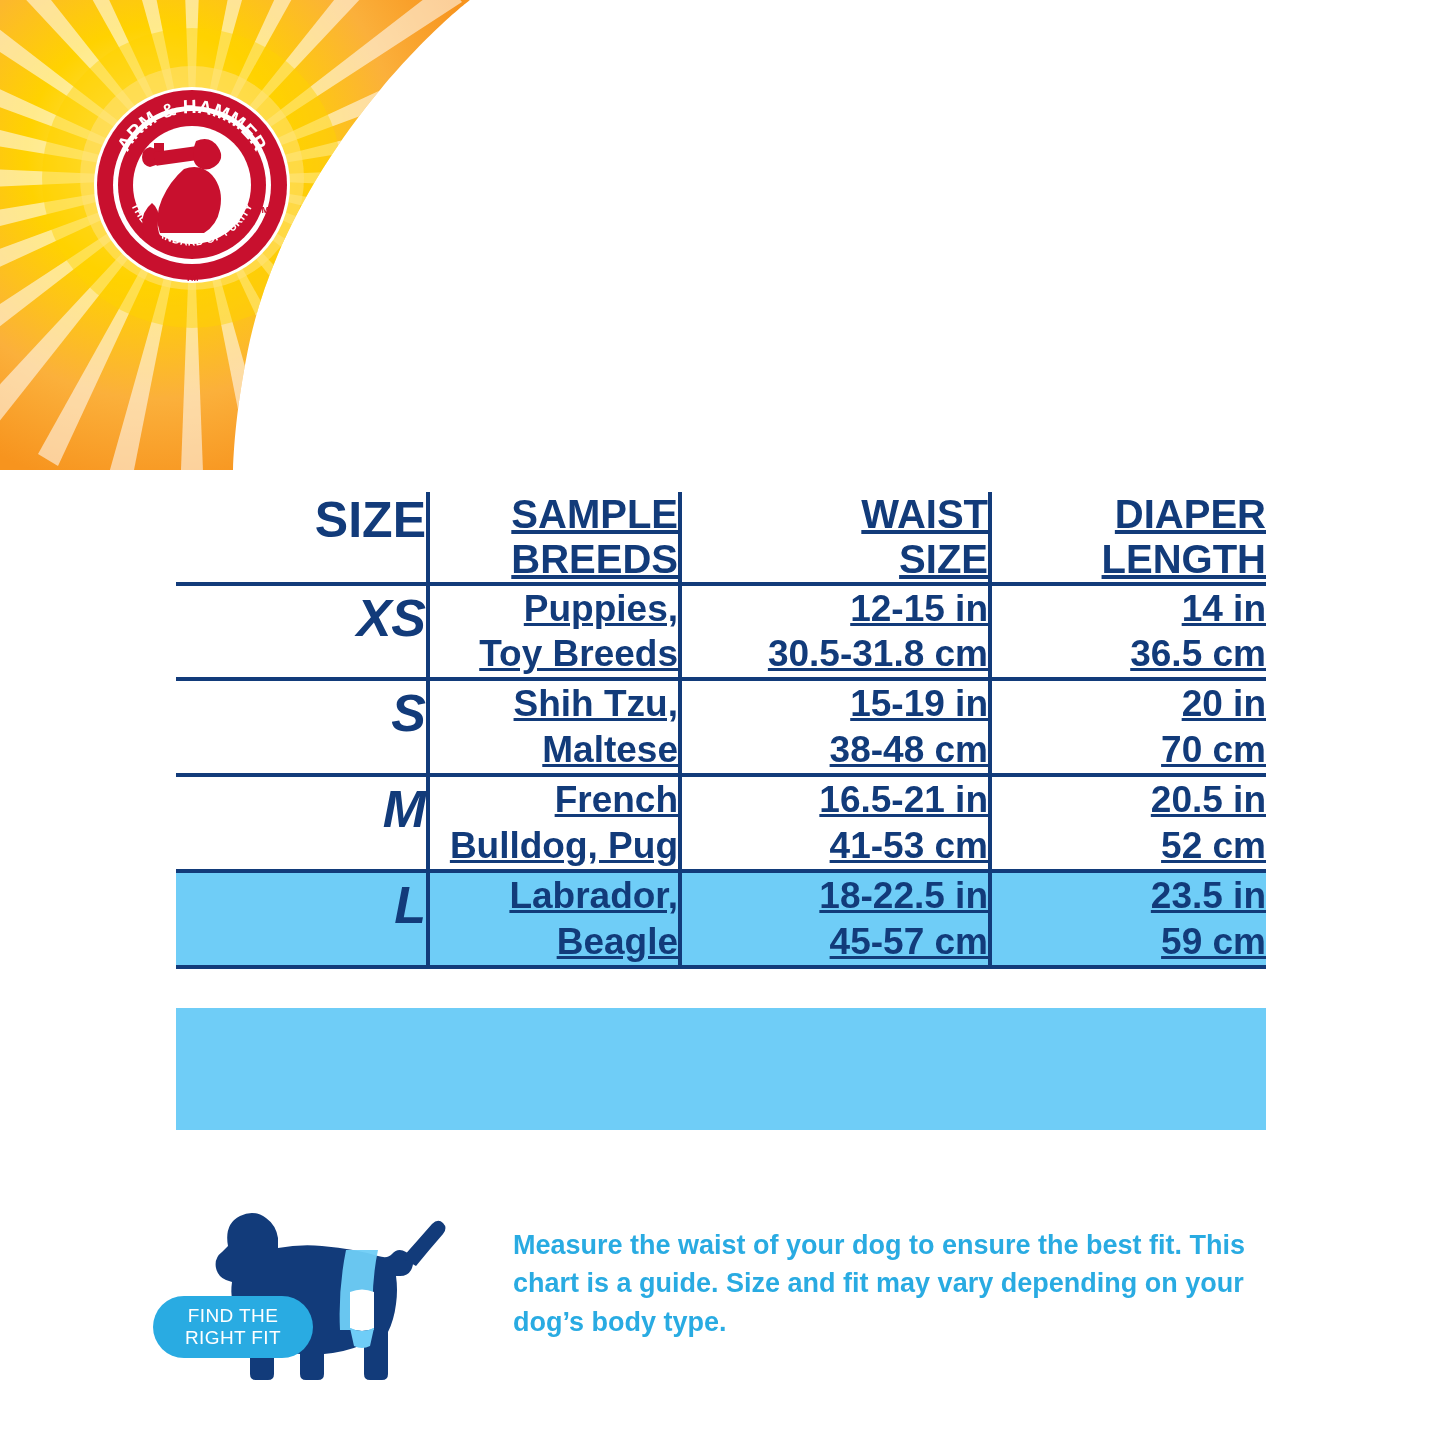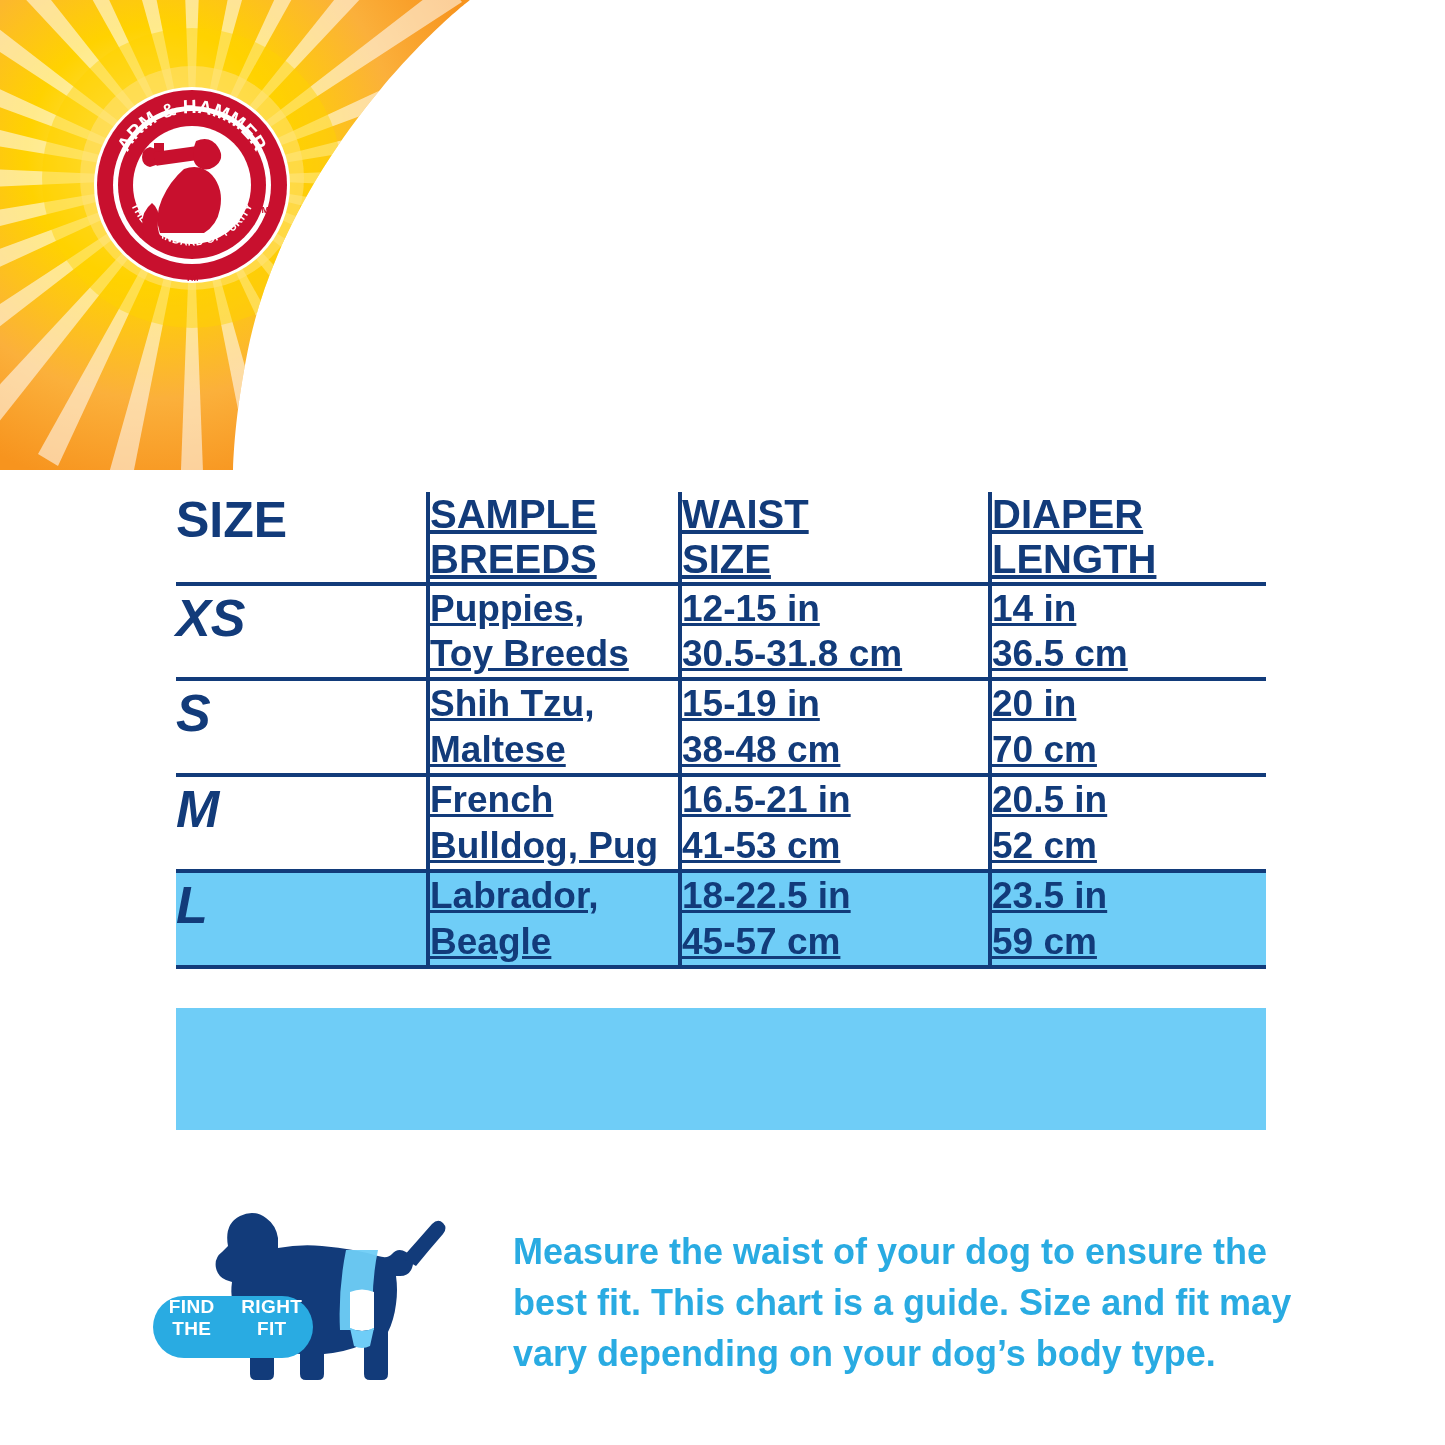--- a/index.html
+++ b/index.html
@@ -62,21 +62,21 @@
     position: absolute;
     left: 176px;
     top: 492px;
     width: 1090px;
     border-collapse: collapse;
     color: #123b7a;
   }
   #sizing-table td, #sizing-table th {
     padding: 0;
     vertical-align: top;
-    text-align: left;
+    text-align: right;
   }
   .hdr-row th {
     font-size: 40px;
     font-weight: bold;
     line-height: 1.12;
     padding: 12px 0 24px 0;
     border-bottom: 4px solid #123b7a;
     vertical-align: middle;
   }
   .col-size { width: 252px; }
@@ -146,35 +146,35 @@
   #find-fit-badge {
     position: absolute;
     left: 3px;
     top: 96px;
     width: 160px;
     height: 62px;
     background: #29abe2;
     border-radius: 31px;
     color: #ffffff;
     font-size: 19px;
-    font-weight: bold;
+    font-weight: normal;
     line-height: 1.16;
     text-align: center;
     display: flex;
-    flex-direction: row;
+    flex-direction: column;
     justify-content: center;
     letter-spacing: 0.4px;
   }
   #footer-note {
     position: absolute;
     left: 363px;
     top: 26px;
     width: 780px;
     color: #29abe2;
-    font-size: 36px;
+    font-size: 27px;
     font-weight: bold;
     line-height: 1.42;
   }
 </style>
 </head>
 <body>
 
 <div id="page">
 
   <div id="sunburst-corner">

